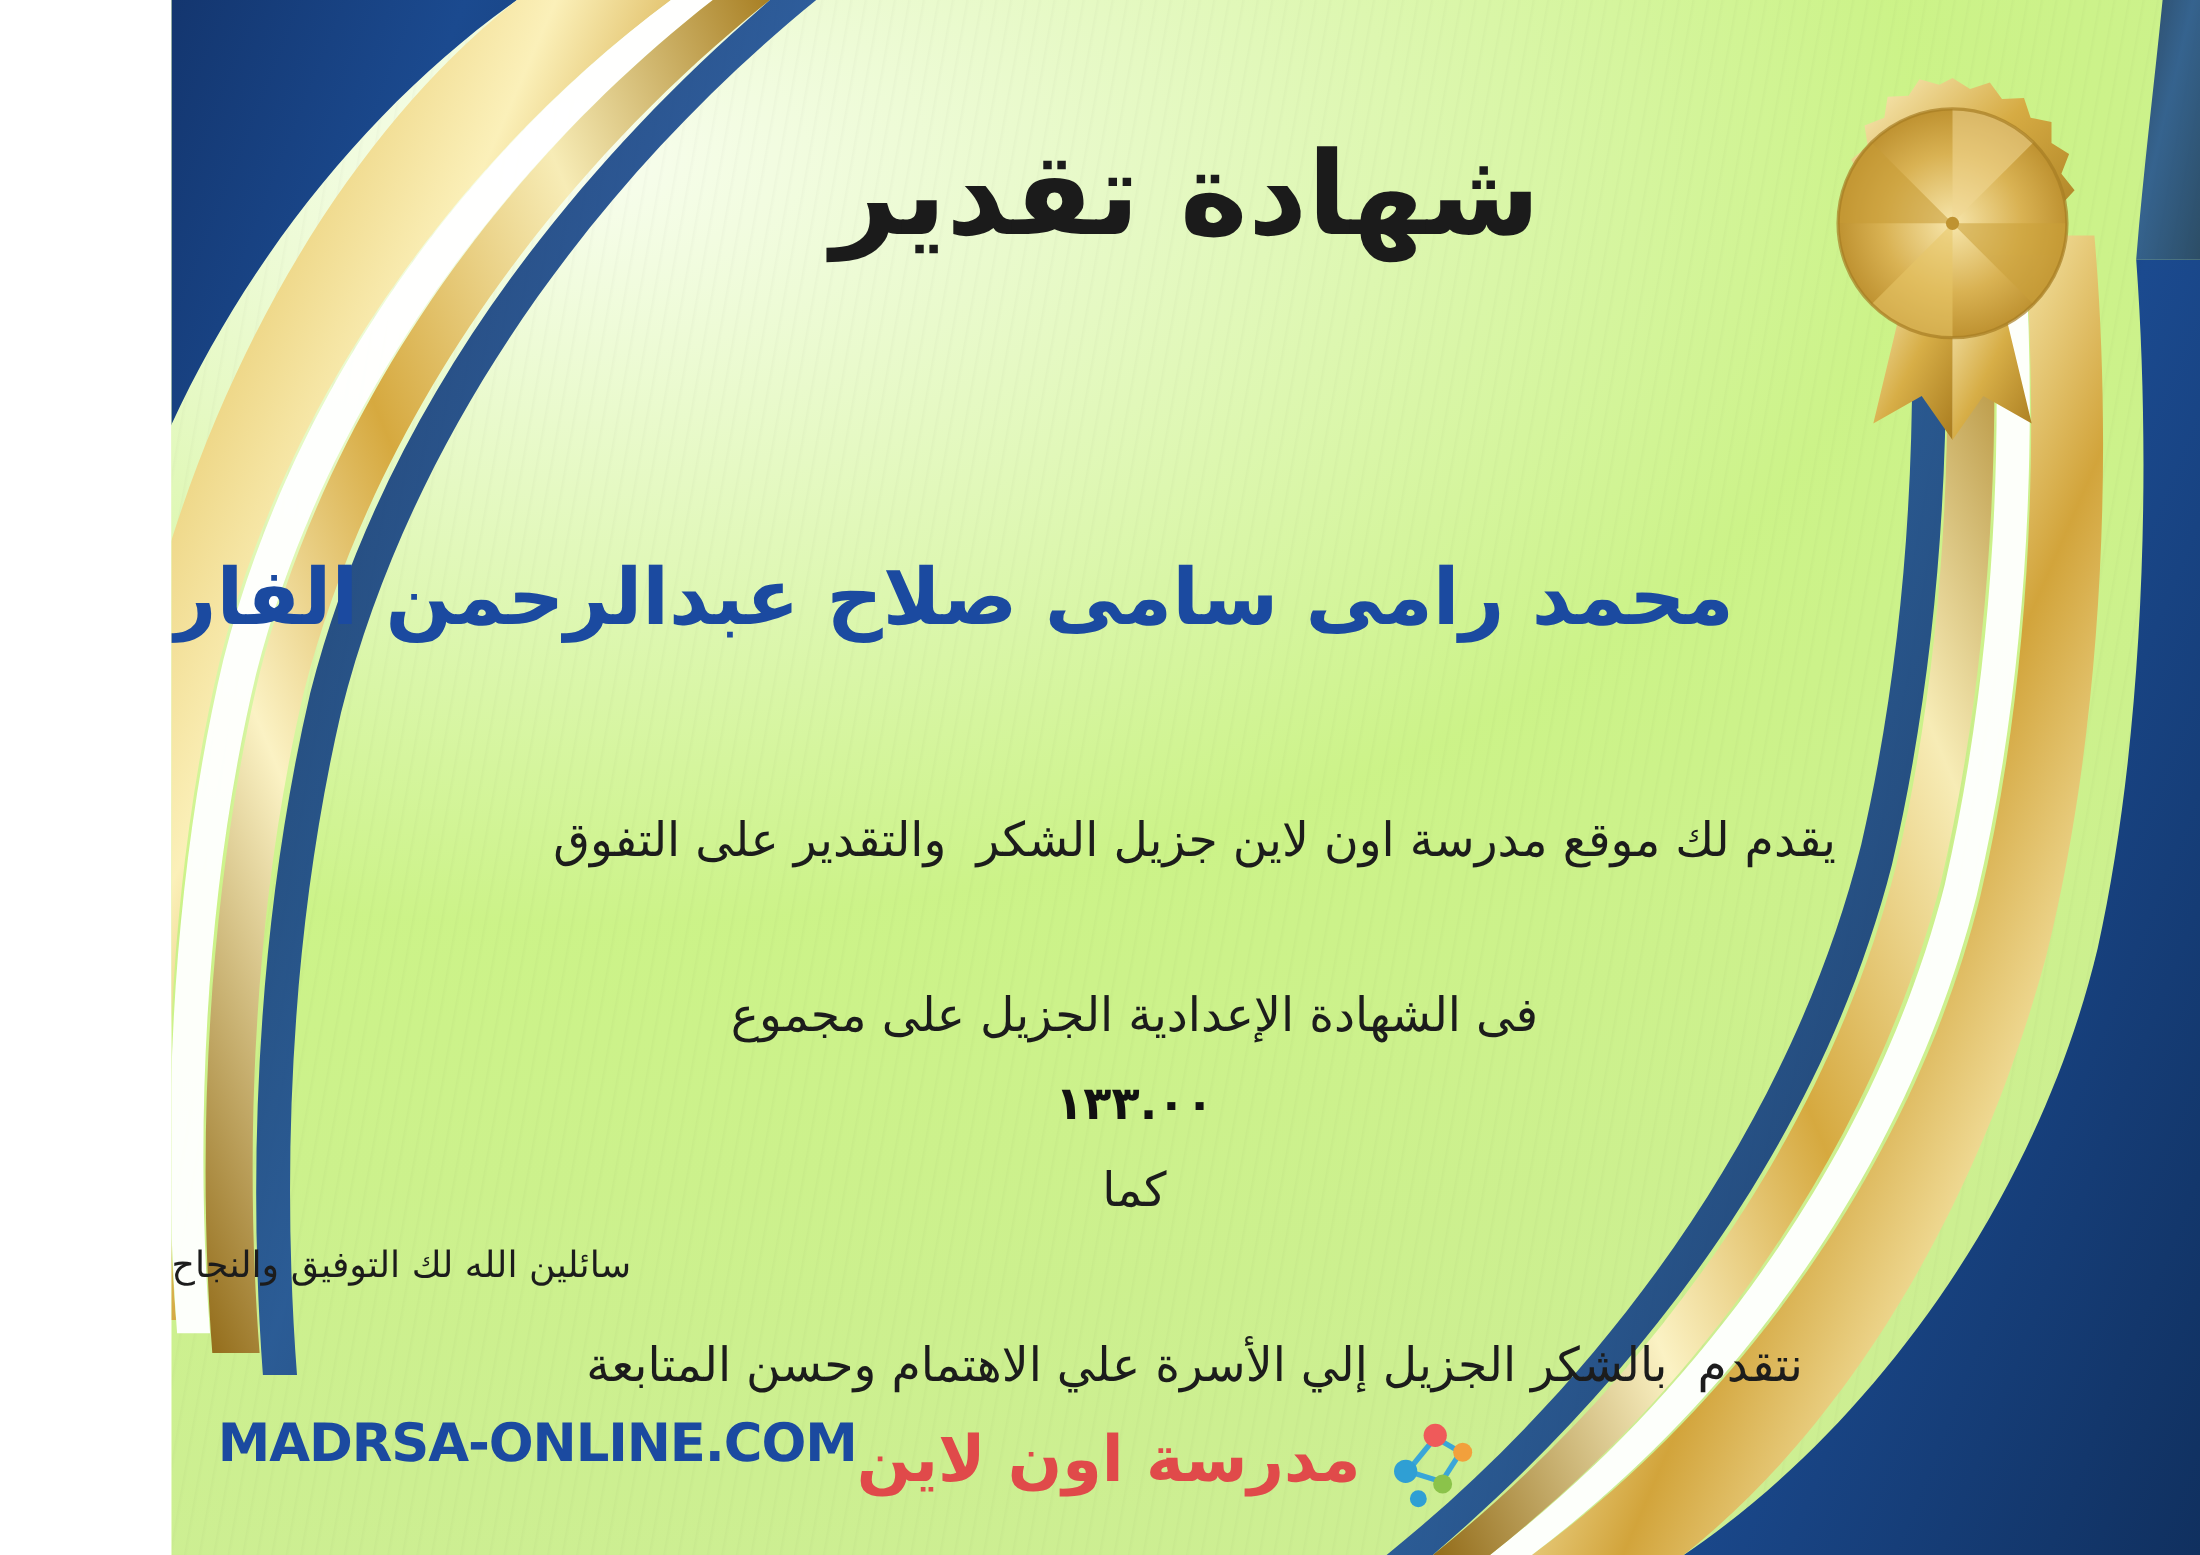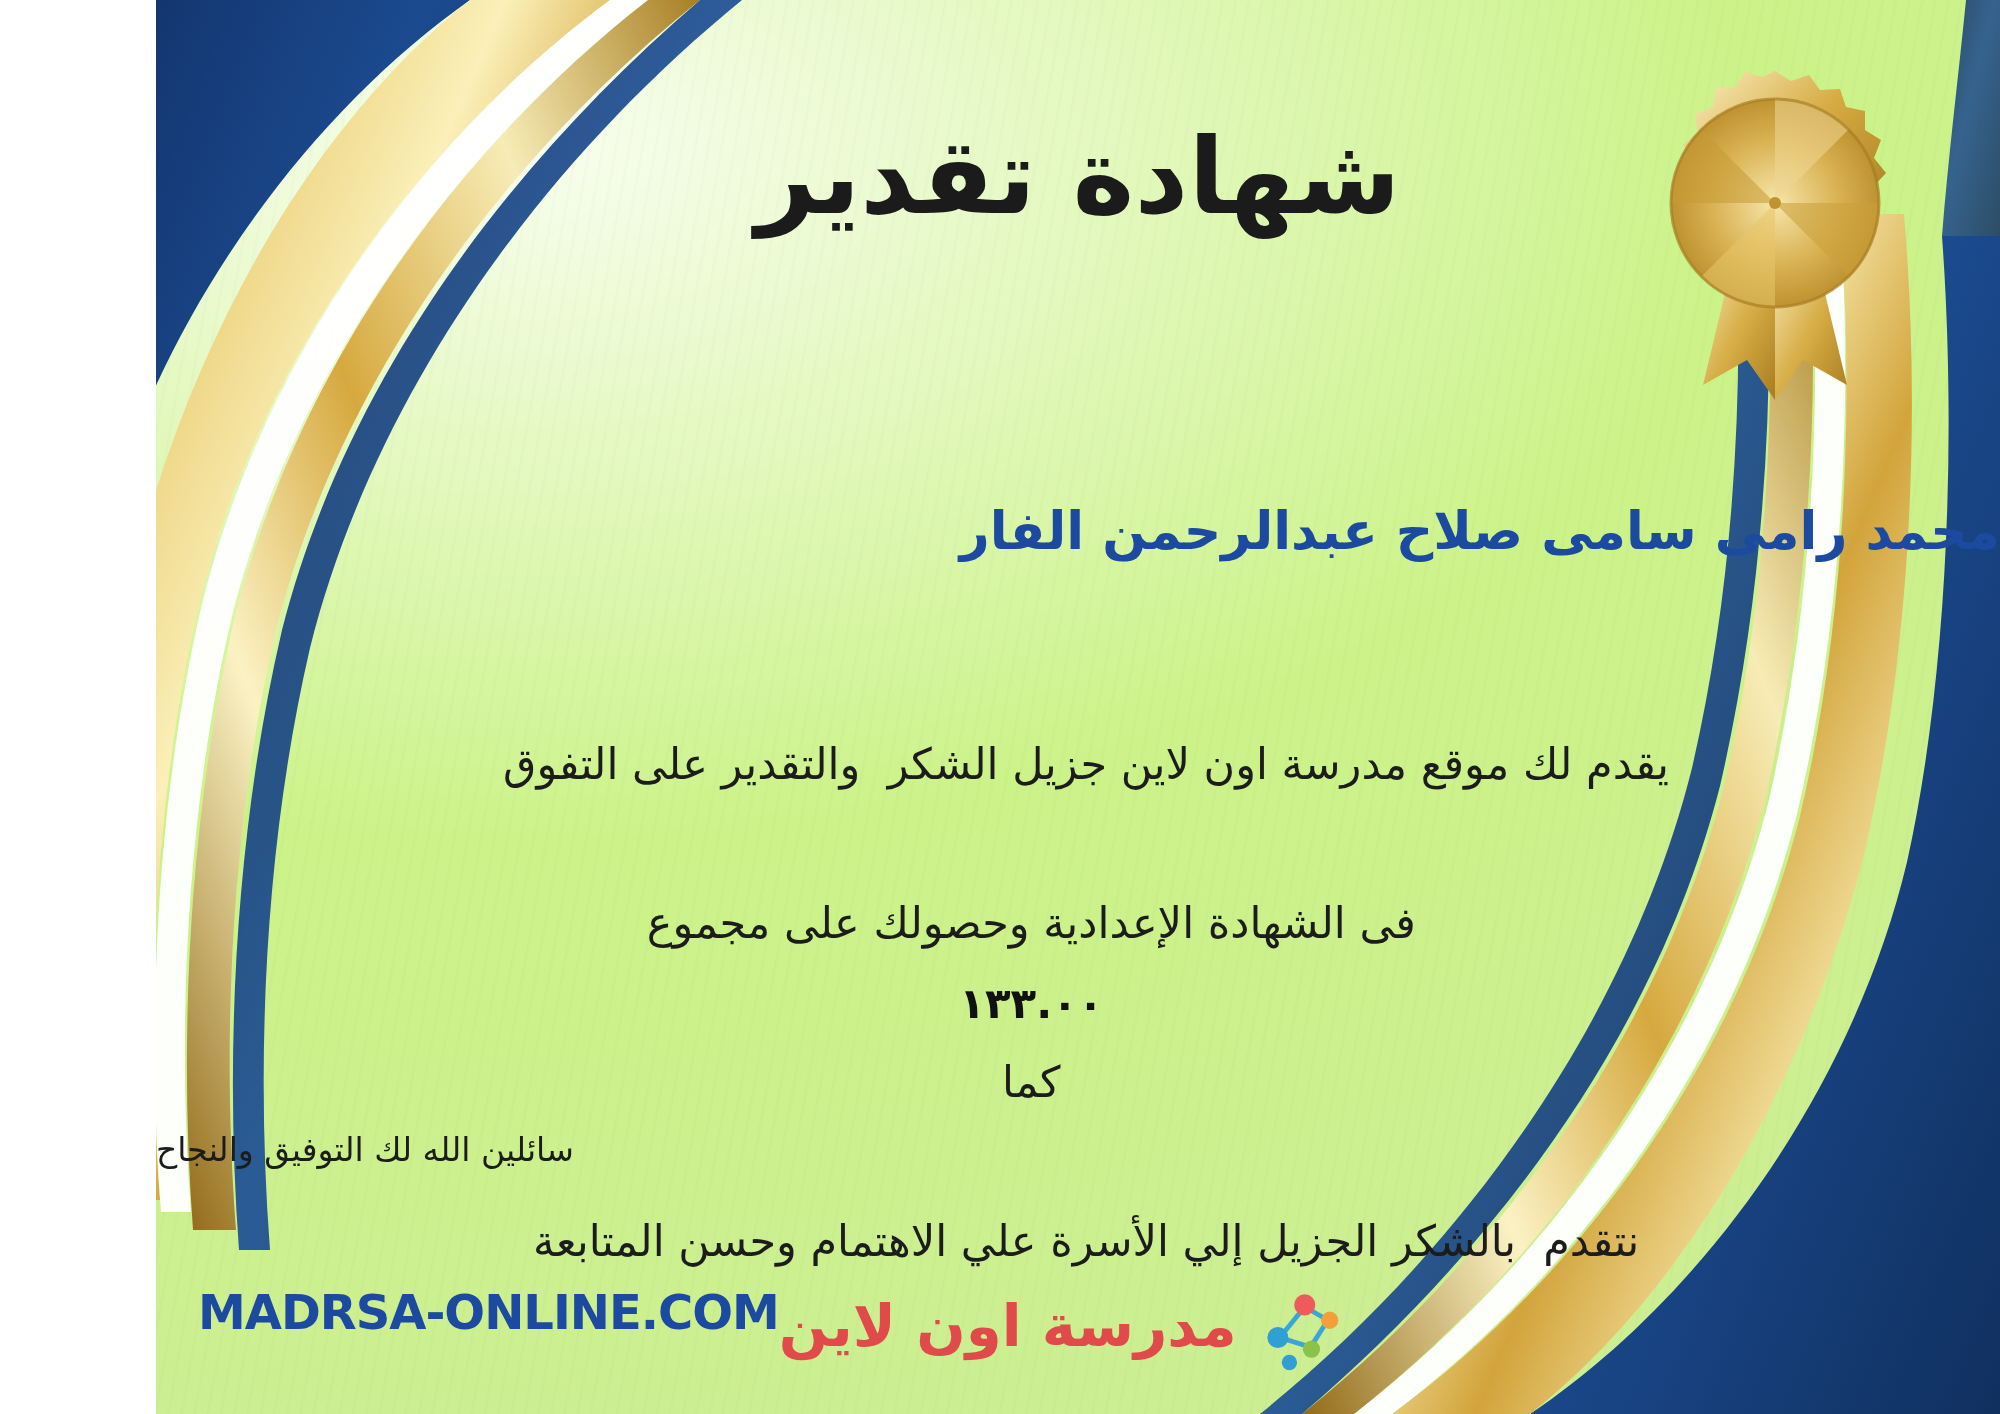--- a/index.html
+++ b/index.html
@@ -71,22 +71,22 @@
     color: #1b1b1b;
     letter-spacing: -1px;
     line-height: 1.1;
   }
 
   .recipient-name {
     position: absolute;
     top: 500px;
     left: 0;
     right: 0;
-    text-align: right;
-    font-size: 52px;
+    text-align: left;
+    font-size: 71px;
     font-weight: 700;
     color: #1b4aa0;
     line-height: 1.2;
   }
 
   .body-block {
     position: absolute;
     top: 725px;
     left: 316px;
     right: 300px;
@@ -271,21 +271,21 @@
       </g>
     </svg>
 
     <div class="cert-title">شهادة تقدير</div>
 
     <div class="recipient-name">محمد رامى سامى صلاح عبدالرحمن الفار</div>
 
     <div class="body-block">
       <span class="body-line">يقدم لك موقع مدرسة اون لاين جزيل الشكر  والتقدير على التفوق</span>
       <span class="body-line">
-        <span>فى الشهادة الإعدادية وحصولك على مجموع</span>
+        <span>فى الشهادة الإعدادية الجزيل على مجموع</span>
         <span class="grade-value">١٣٣.٠٠</span>
         <span>كما</span>
       </span>
       <span class="body-line">نتقدم  بالشكر الجزيل إلي الأسرة علي الاهتمام وحسن المتابعة</span>
     </div>
 
     <div class="closing-line">سائلين الله لك التوفيق  والنجاح</div>
 
     <div class="brand">
       <div class="brand-row">

